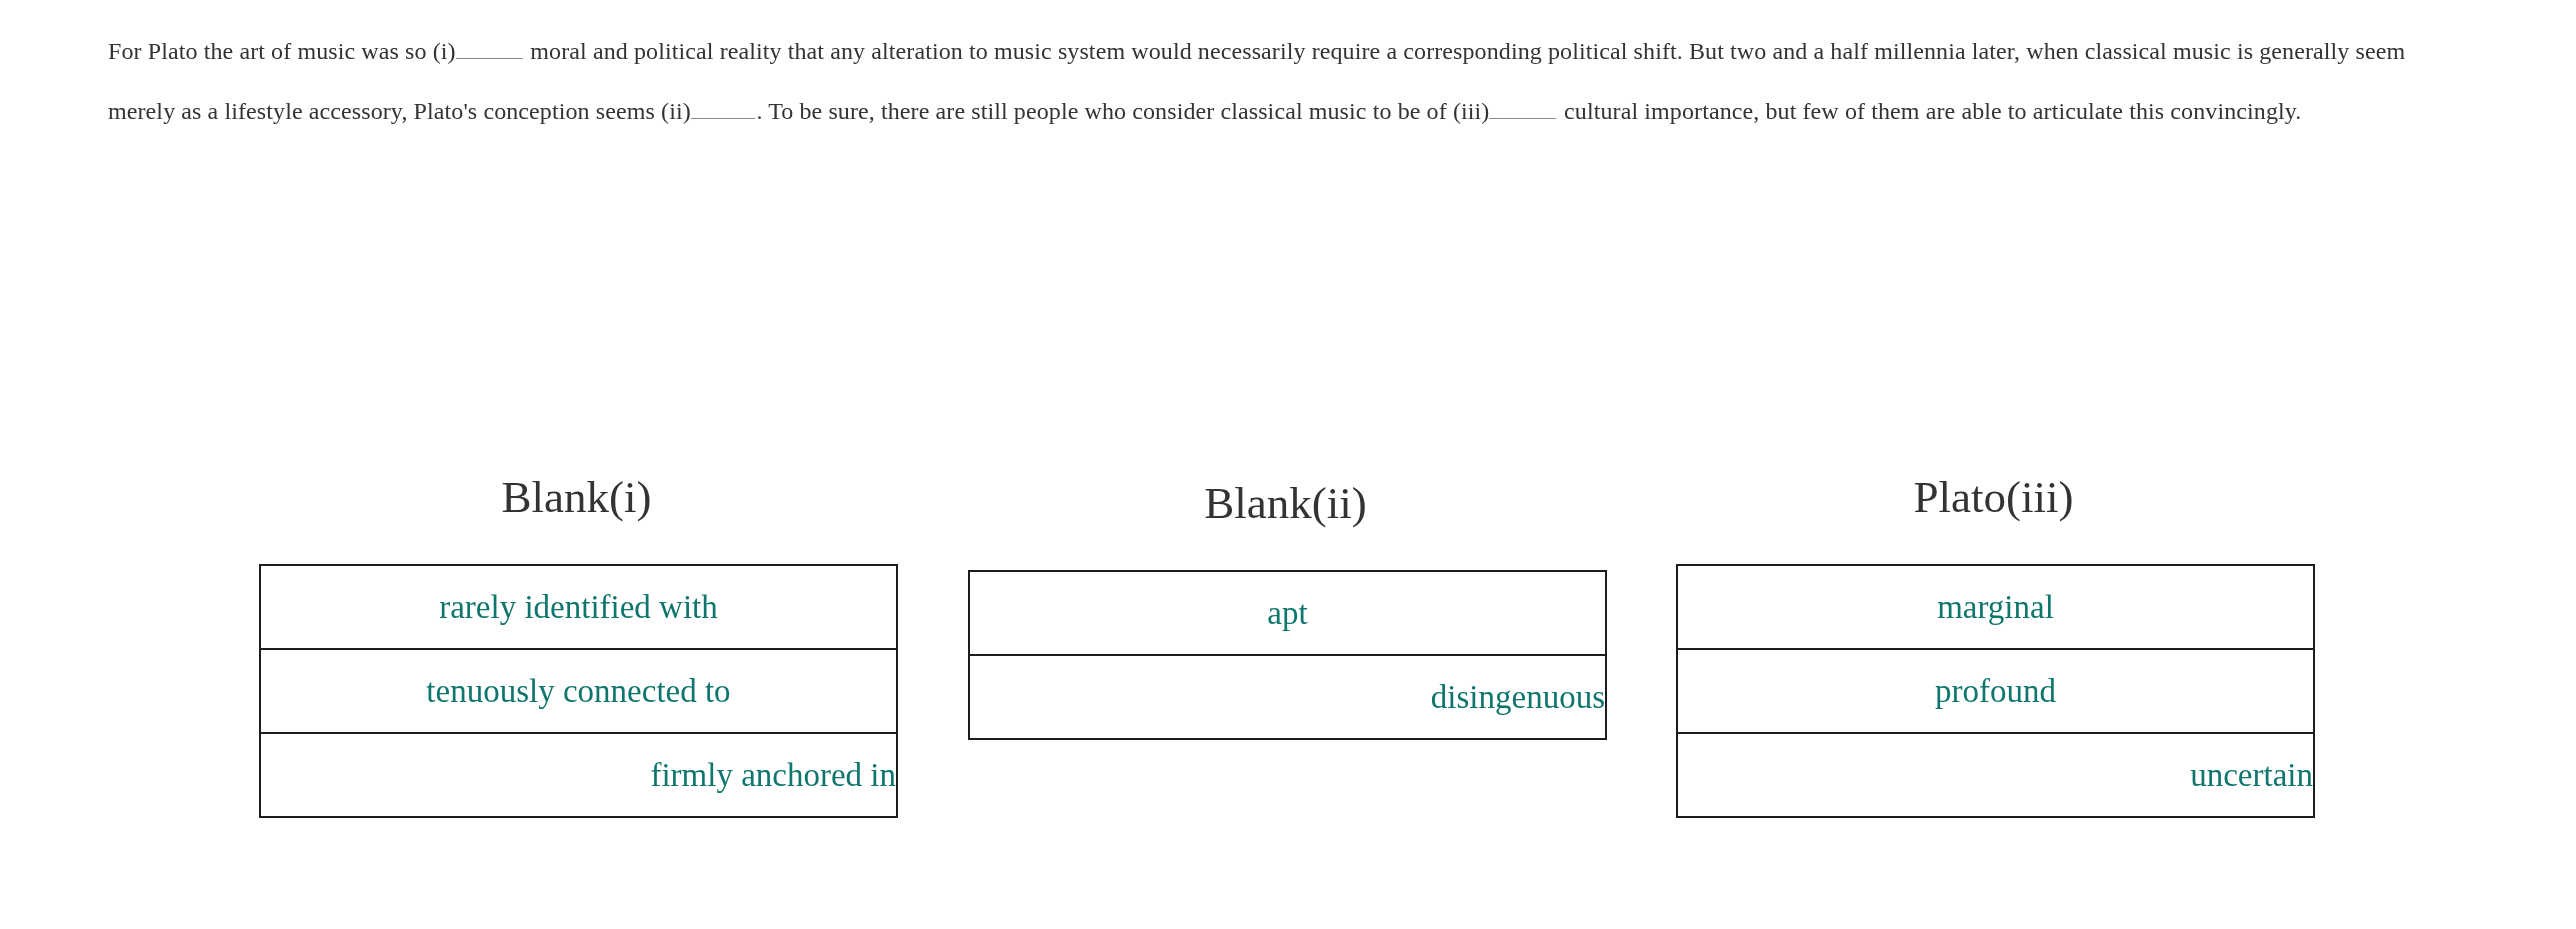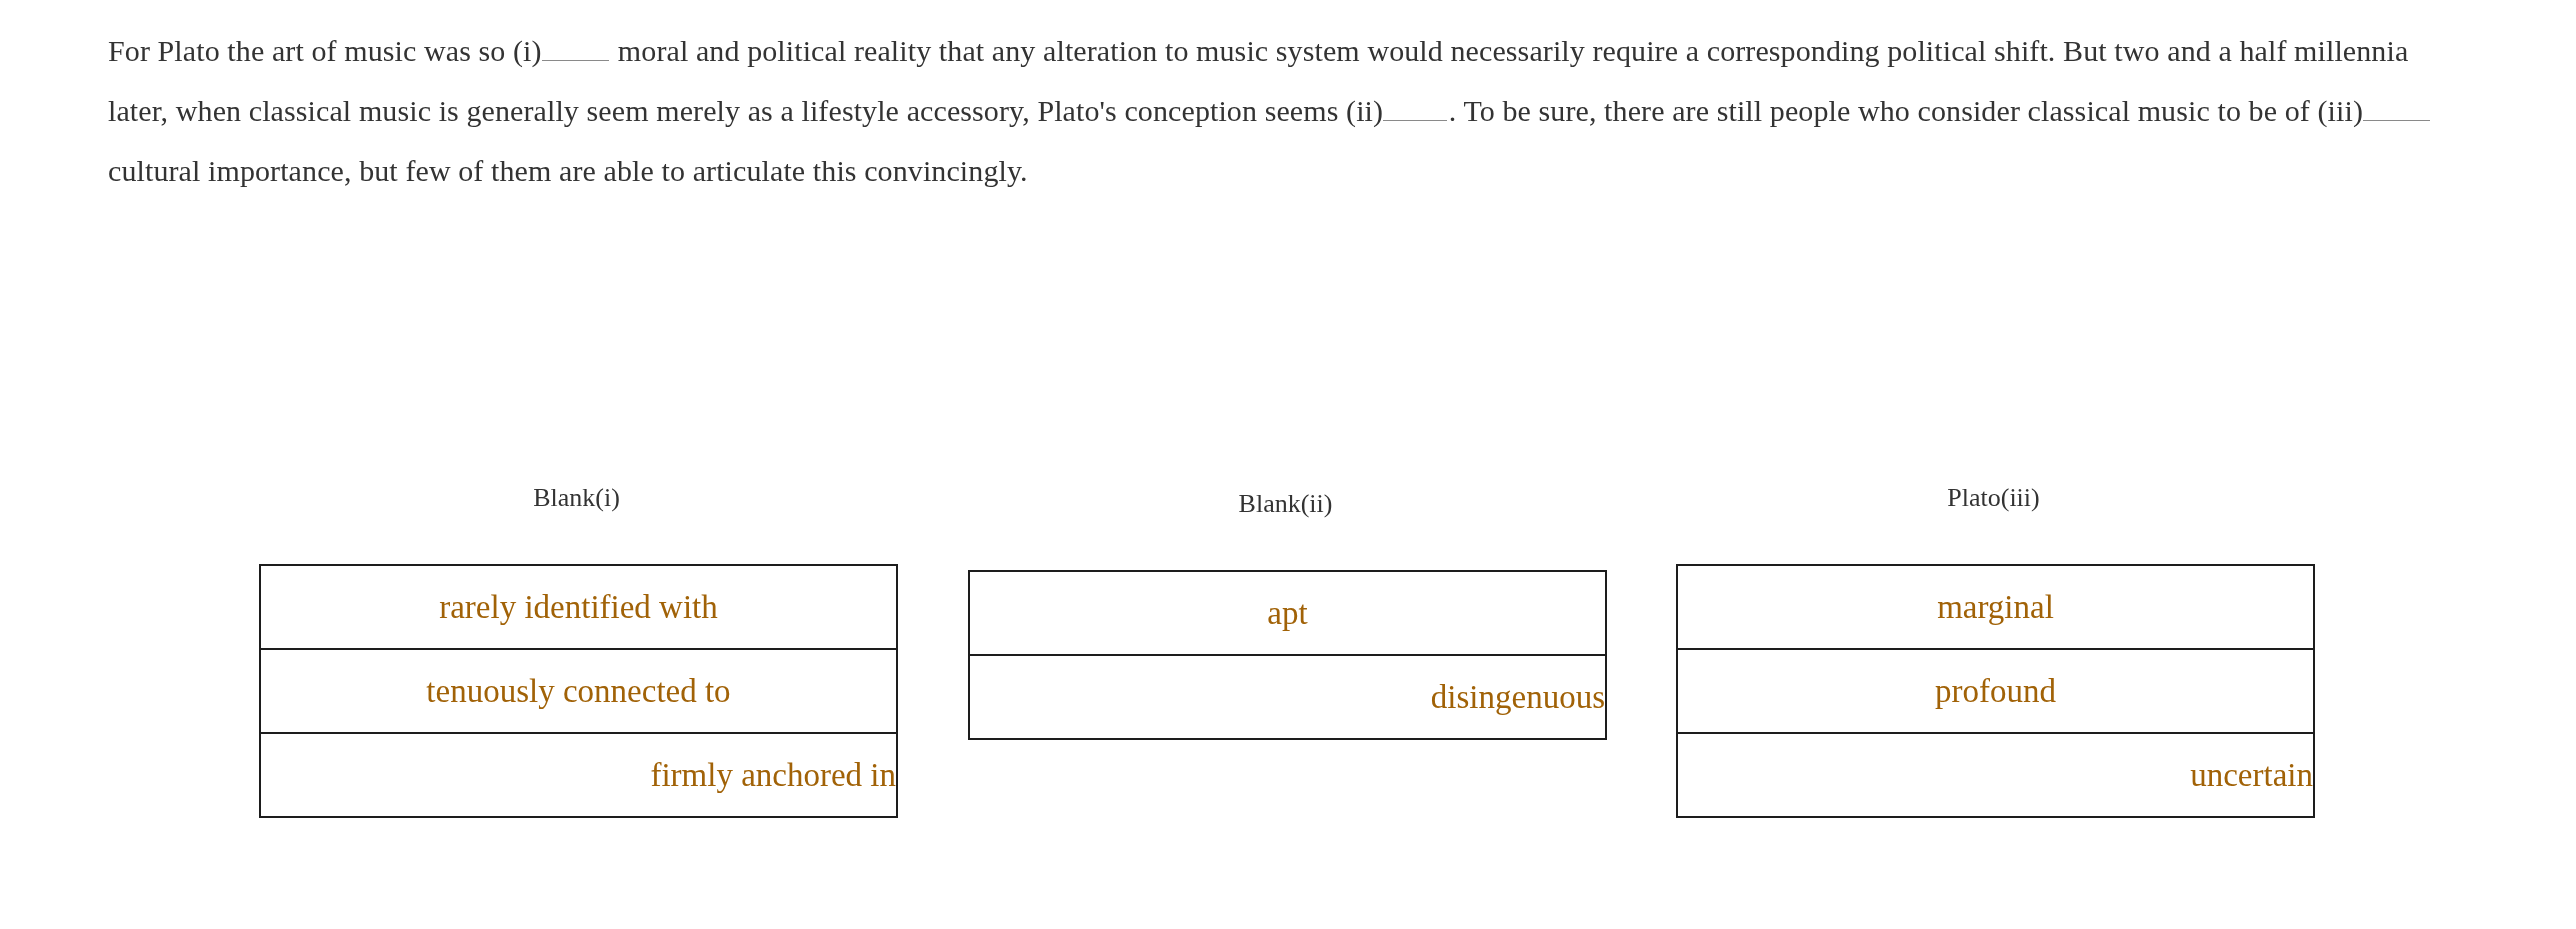--- a/index.html
+++ b/index.html
@@ -15,21 +15,21 @@
     overflow: hidden;
     position: relative;
   }
 
   
   #passage {
     position: absolute;
     left: 108px;
     top: 21px;
     width: 2333px;
-    font-size: 30px;
+    font-size: 24px;
     line-height: 60px;
     color: #333333;
     text-align: left;
     letter-spacing: 0.1px;
   }
   #passage .blank {
     display: inline-block;
     border-bottom: 1.6px solid #8a8a8a;
     width: 67px;
     vertical-align: baseline;
@@ -49,21 +49,21 @@
     position: absolute;
     top: 0;
     width: 635px;
   }
   .blank-group.g1 { left: 259px; }
   .blank-group.g2 { left: 968px; margin-top: 6px; }
   .blank-group.g3 { left: 1676px; }
 
   .blank-heading {
     text-align: center;
-    font-size: 26px;
+    font-size: 45px;
     line-height: 39px;
     color: #333333;
     margin-bottom: 47px;
     white-space: nowrap;
   }
 
   .option-table {
     border: 2.4px solid #1d1d1d;
     border-collapse: collapse;
     width: 635px;
@@ -73,21 +73,21 @@
     height: 82px;
     border-bottom: 2.4px solid #1d1d1d;
     display: flex;
     align-items: center;
     justify-content: center;
   }
   .option-row:last-child { border-bottom: none; justify-content: flex-end; }
   .option-label {
     font-size: 33px;
     line-height: 38px;
-    color: #a16207;
+    color: #0f766e;
     text-align: center;
     white-space: nowrap;
   }
 </style>
 </head>
 <body>
 
 <div id="passage">
   <span>For Plato the art of music was so </span><span>(i)</span><span class="blank"></span><span> moral and political reality that any alteration to music system would necessarily require a corresponding political shift. But two and a half millennia later, when classical music is generally seem merely as a lifestyle accessory, Plato's conception seems </span><span>(ii)</span><span class="blank short"></span><span>. To be sure, there are still people who consider classical music to be of </span><span>(iii)</span><span class="blank"></span><span> cultural importance, but few of them are able to articulate this convincingly.</span>
 </div>

